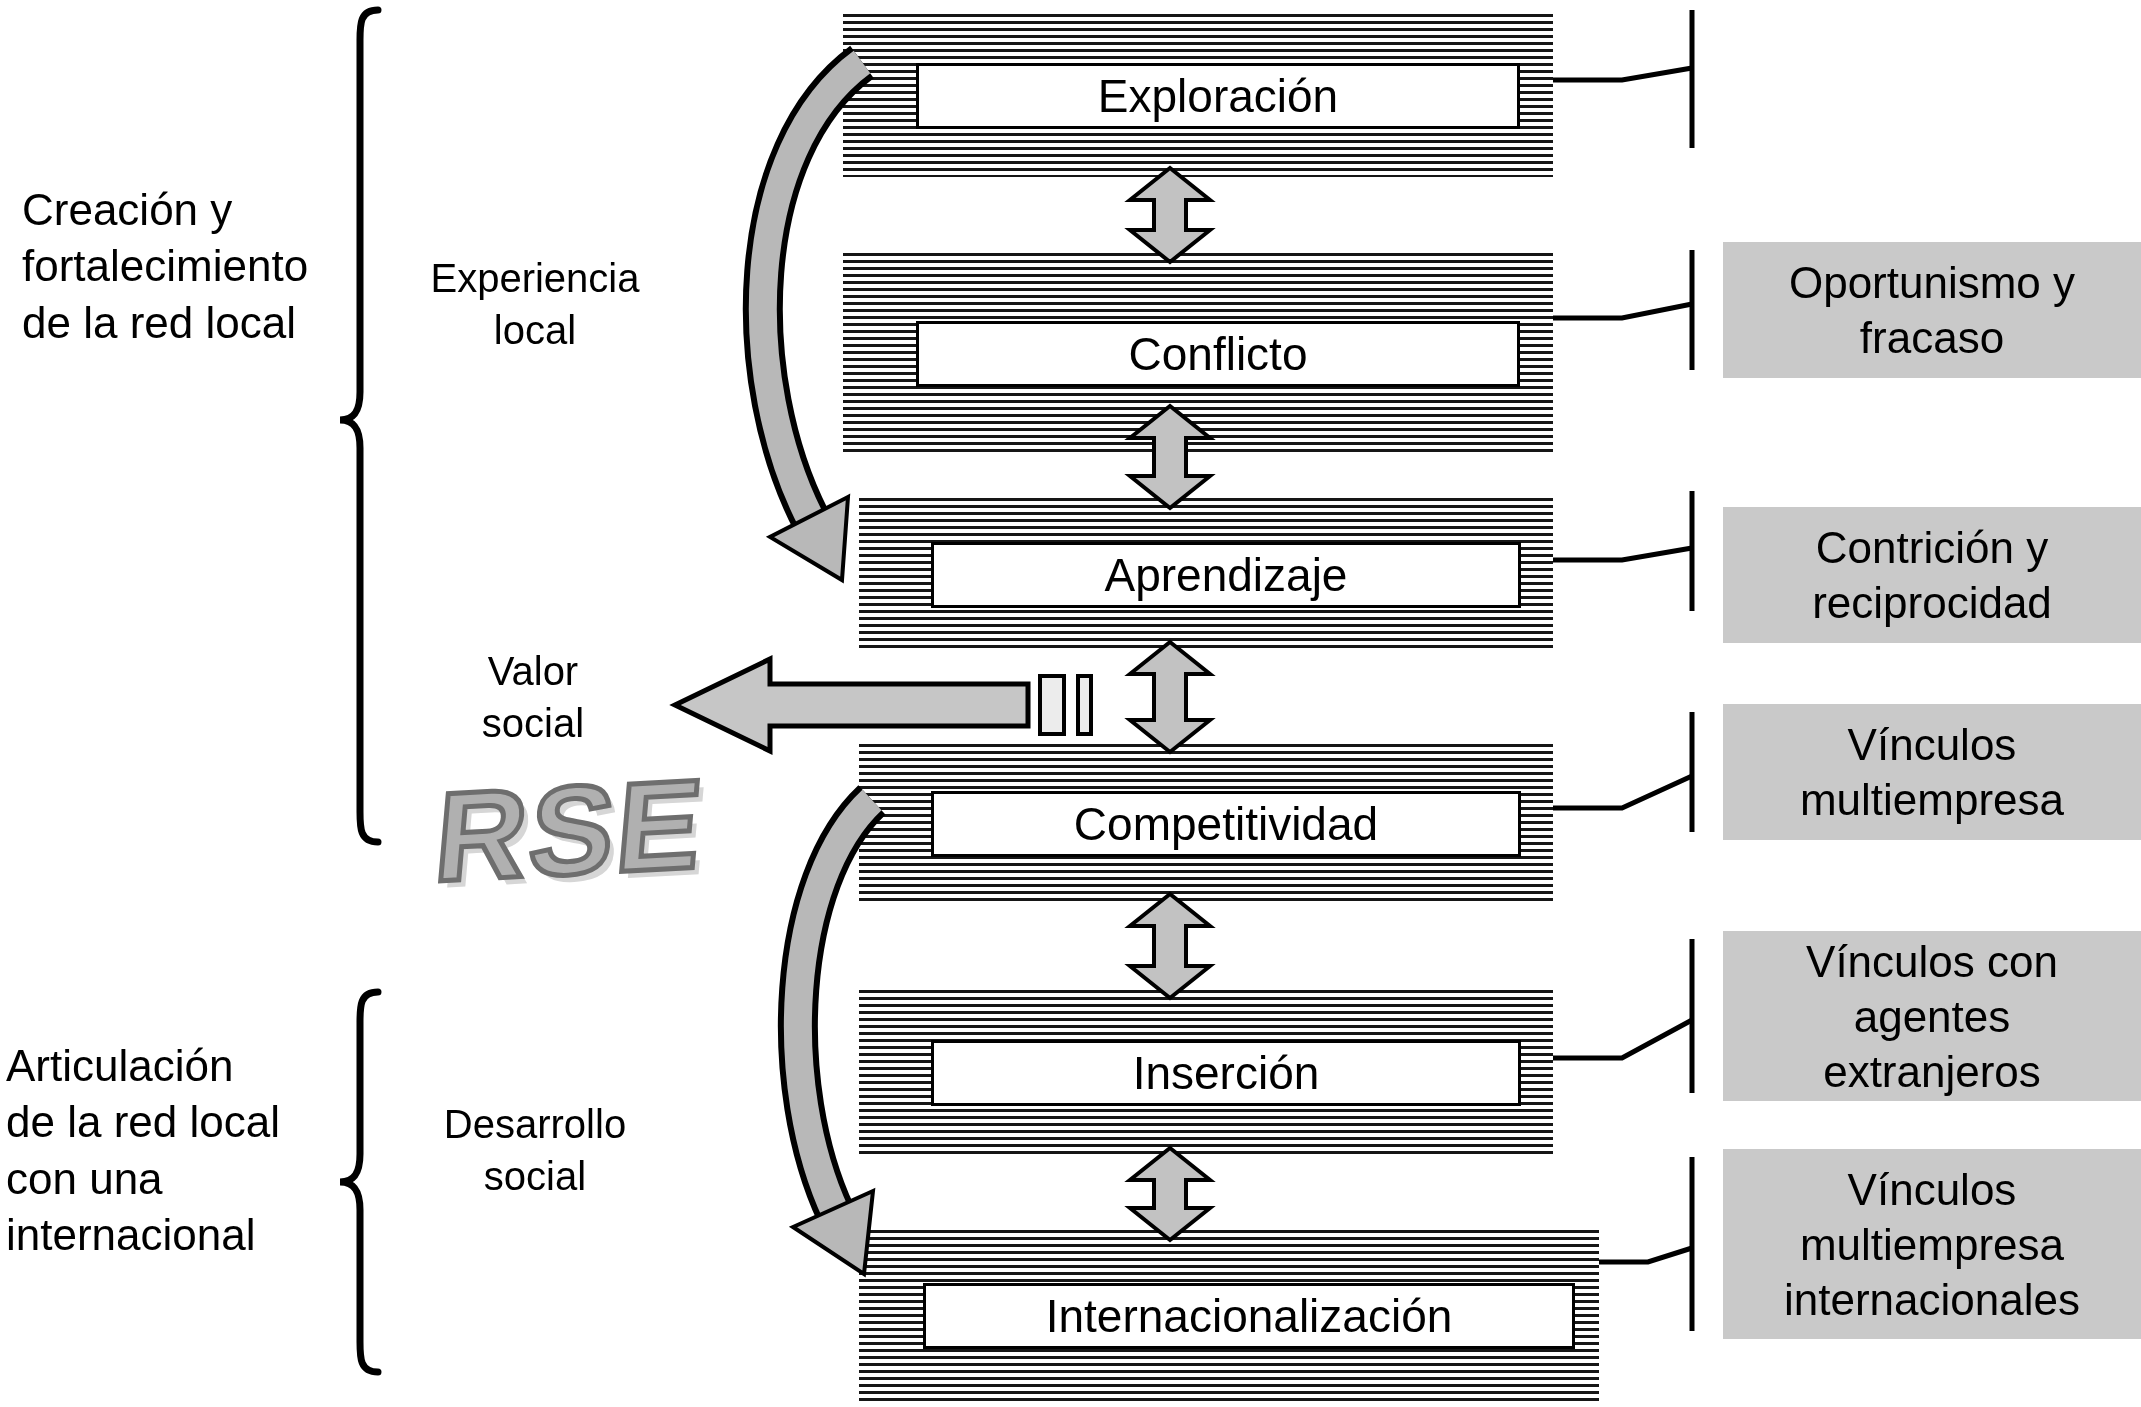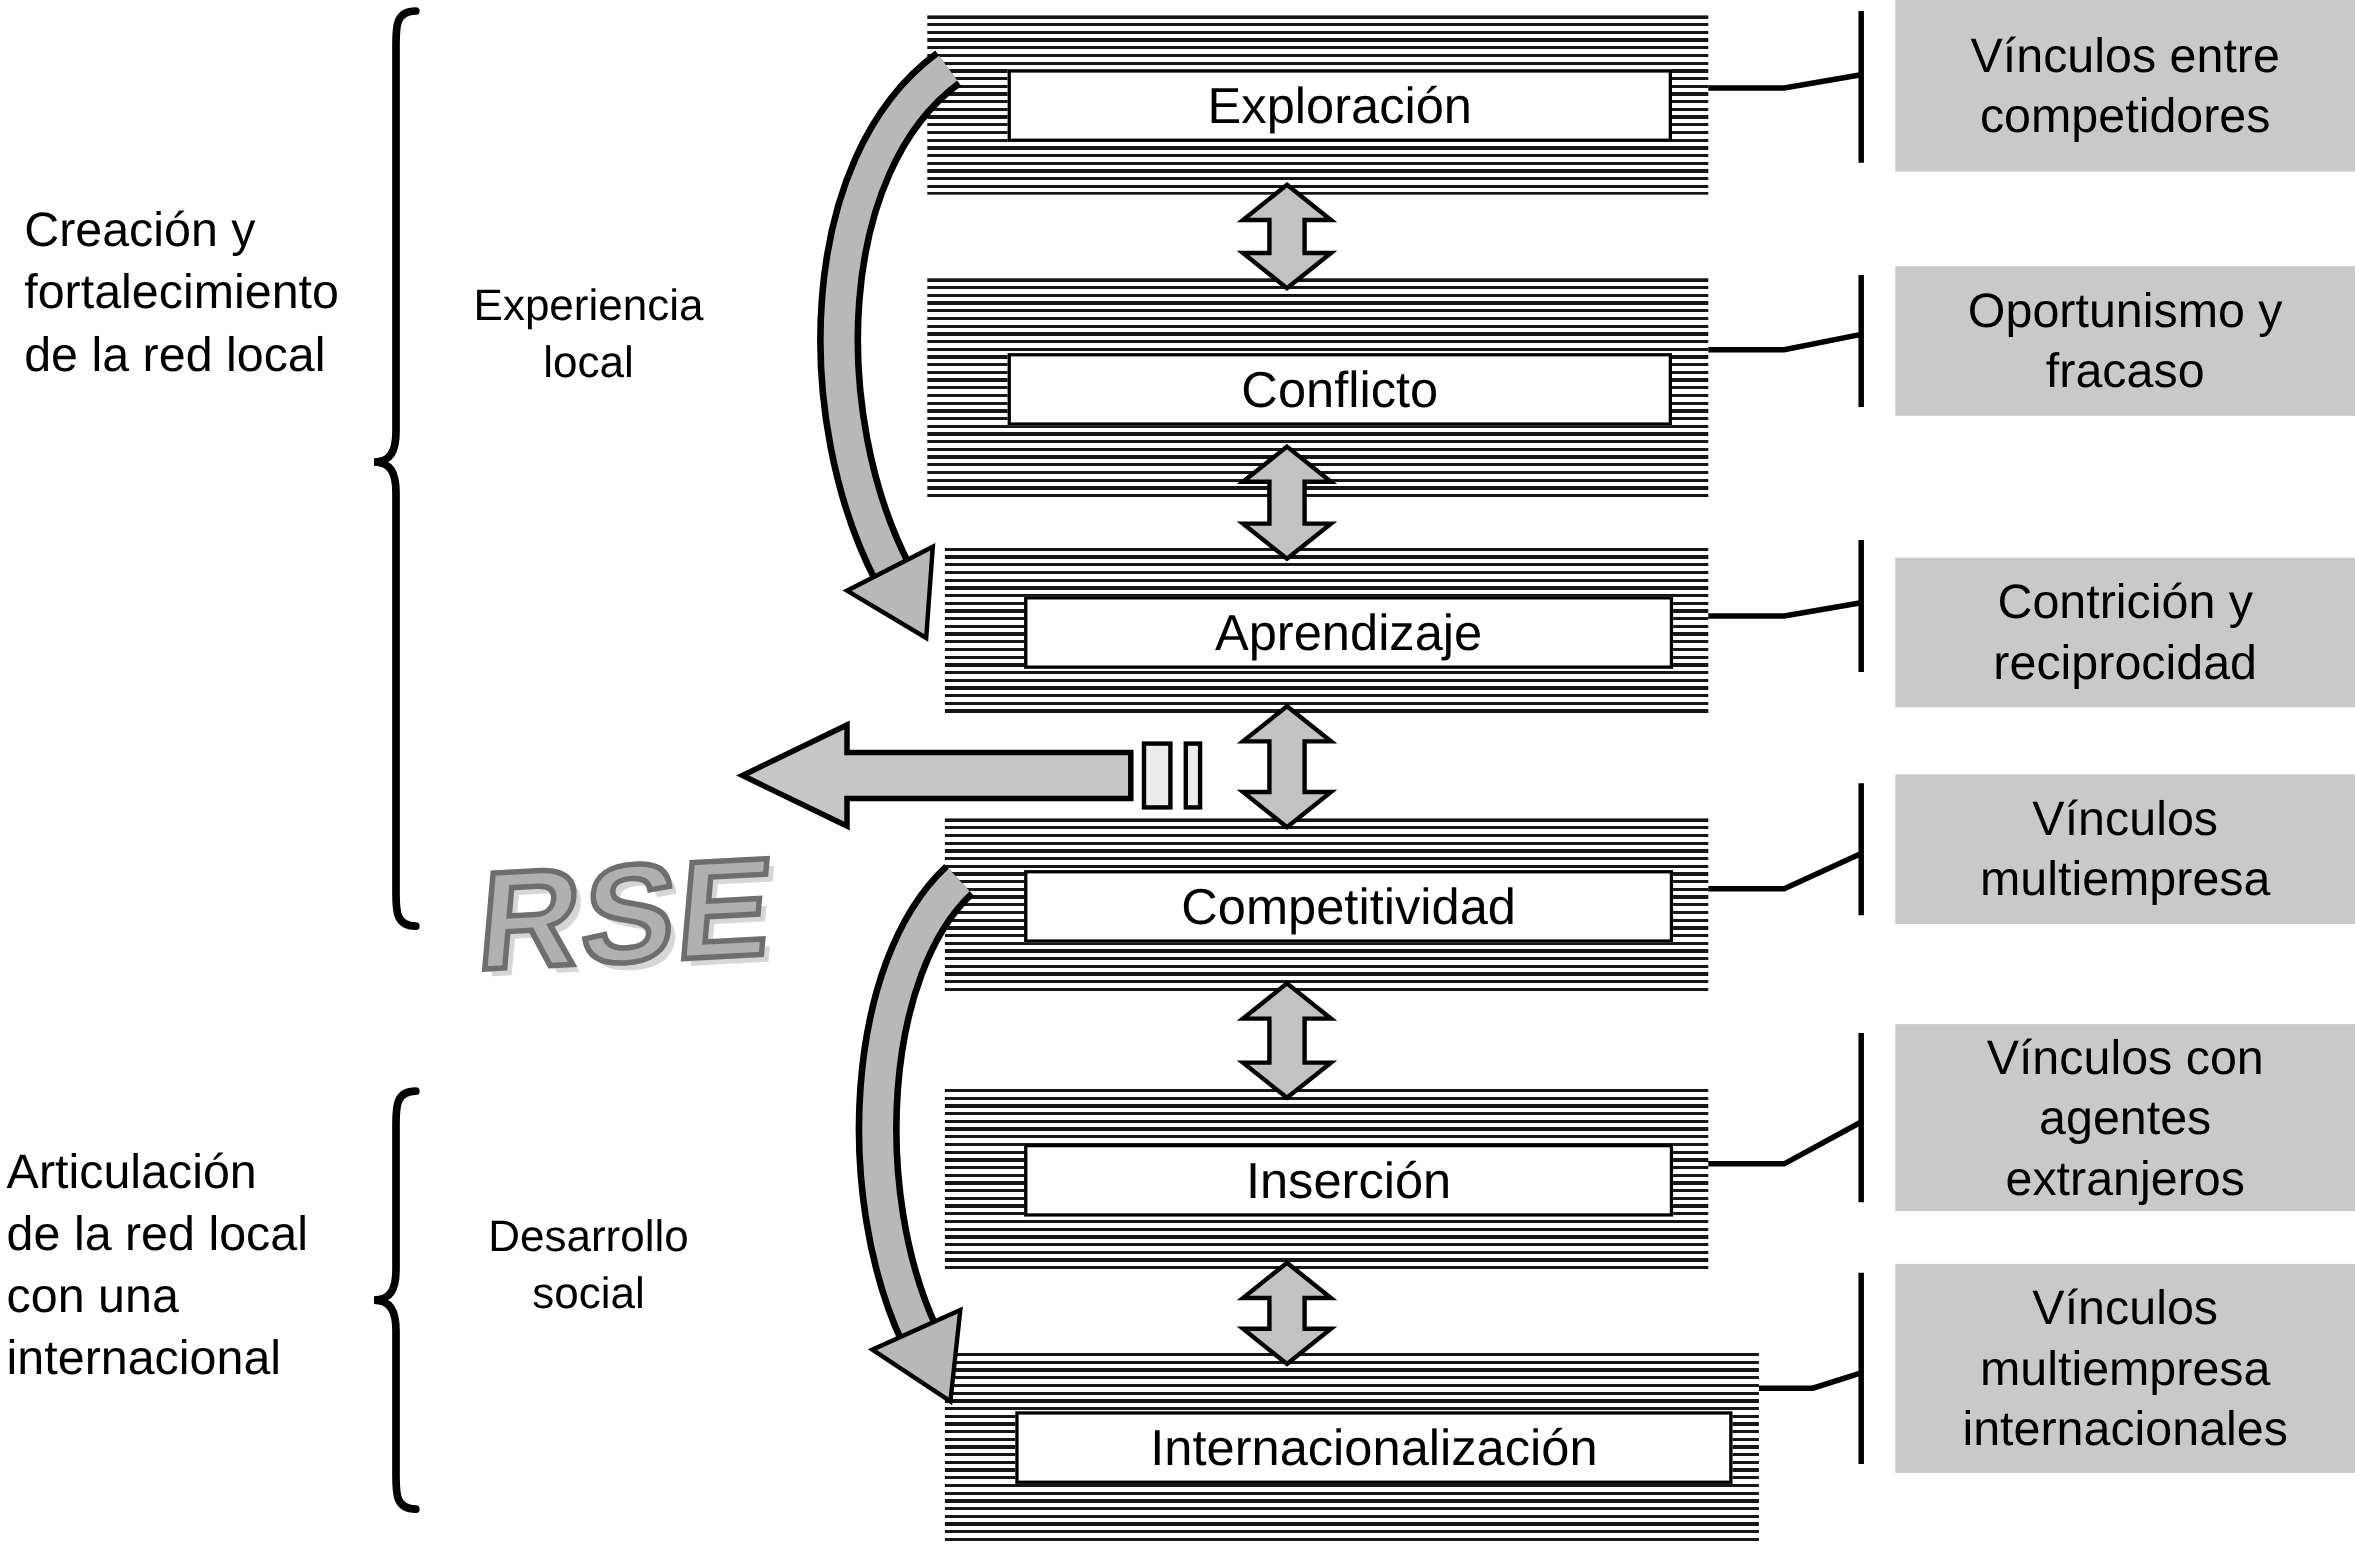--- a/index.html
+++ b/index.html
@@ -88,20 +88,22 @@
 de la red local</div>
   <div class="left-label" style="left:6px; top:1038px; width:340px;">Articulación
 de la red local
 con una
 internacional</div>
 
   <div class="small-label" style="left:400px; top:252px; width:270px;">Experiencia
 local</div>
   <div class="small-label" style="left:400px; top:1098px; width:270px;">Desarrollo
 social</div>
+  <div class="small-label" style="left:428px; top:645px; width:210px;">Valor
+social</div>
 
   <div class="rse">RSE</div>
 
   <div class="stage" style="left:843px; top:14px;  width:710px; height:163px;">
     <div class="stage-label">Exploración</div>
   </div>
   <div class="stage" style="left:843px; top:253px; width:710px; height:201px;">
     <div class="stage-label">Conflicto</div>
   </div>
   <div class="stage" style="left:859px; top:498px; width:694px; height:153px;">
@@ -110,22 +112,20 @@
   <div class="stage" style="left:859px; top:744px; width:694px; height:159px;">
     <div class="stage-label">Competitividad</div>
   </div>
   <div class="stage" style="left:859px; top:990px; width:694px; height:166px;">
     <div class="stage-label">Inserción</div>
   </div>
   <div class="stage" style="left:859px; top:1230px; width:740px; height:172px;">
     <div class="stage-label" style="width:88%;">Internacionalización</div>
   </div>
 
-  <div class="annot" style="top:0px;    height:156px;">Vínculos entre
-competidores</div>
   <div class="annot" style="top:242px;  height:136px;">Oportunismo y
 fracaso</div>
   <div class="annot" style="top:483px;  height:136px;margin-top:24px;">Contrición y
 reciprocidad</div>
   <div class="annot" style="top:704px;  height:136px;">Vínculos
 multiempresa</div>
   <div class="annot" style="top:931px;  height:170px;">Vínculos con
 agentes
 extranjeros</div>
   <div class="annot" style="top:1149px; height:190px;">Vínculos

